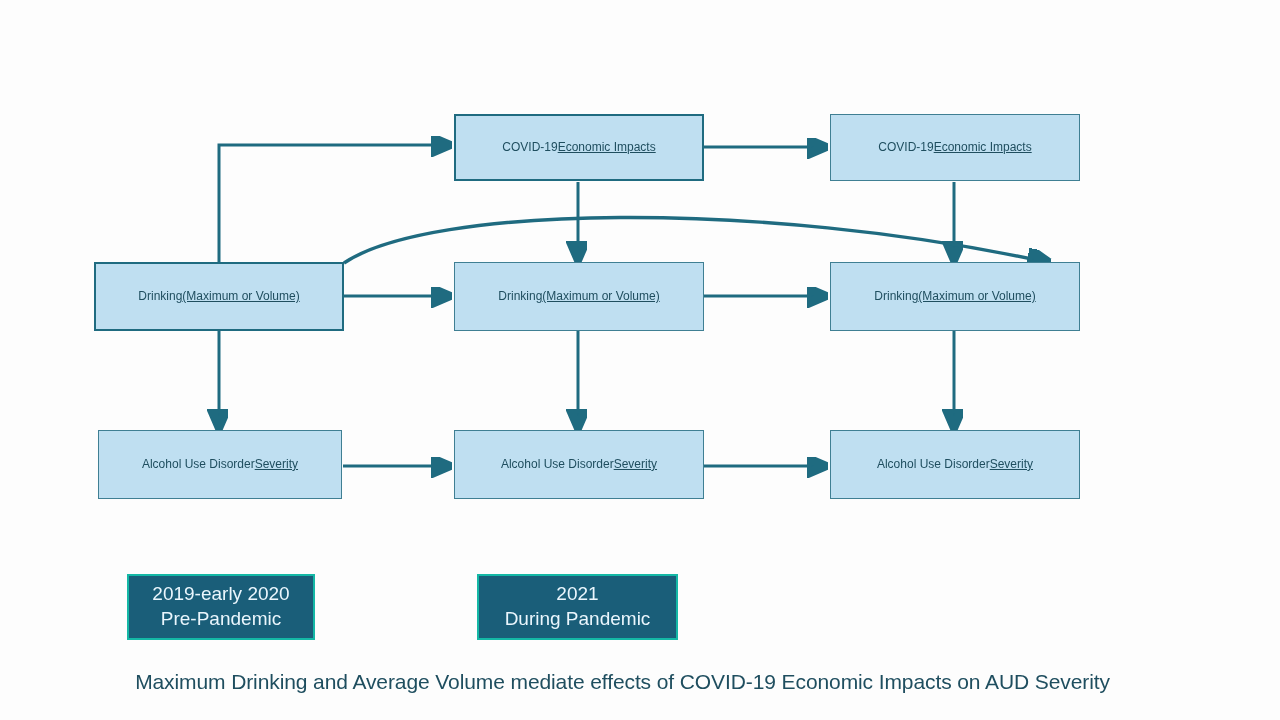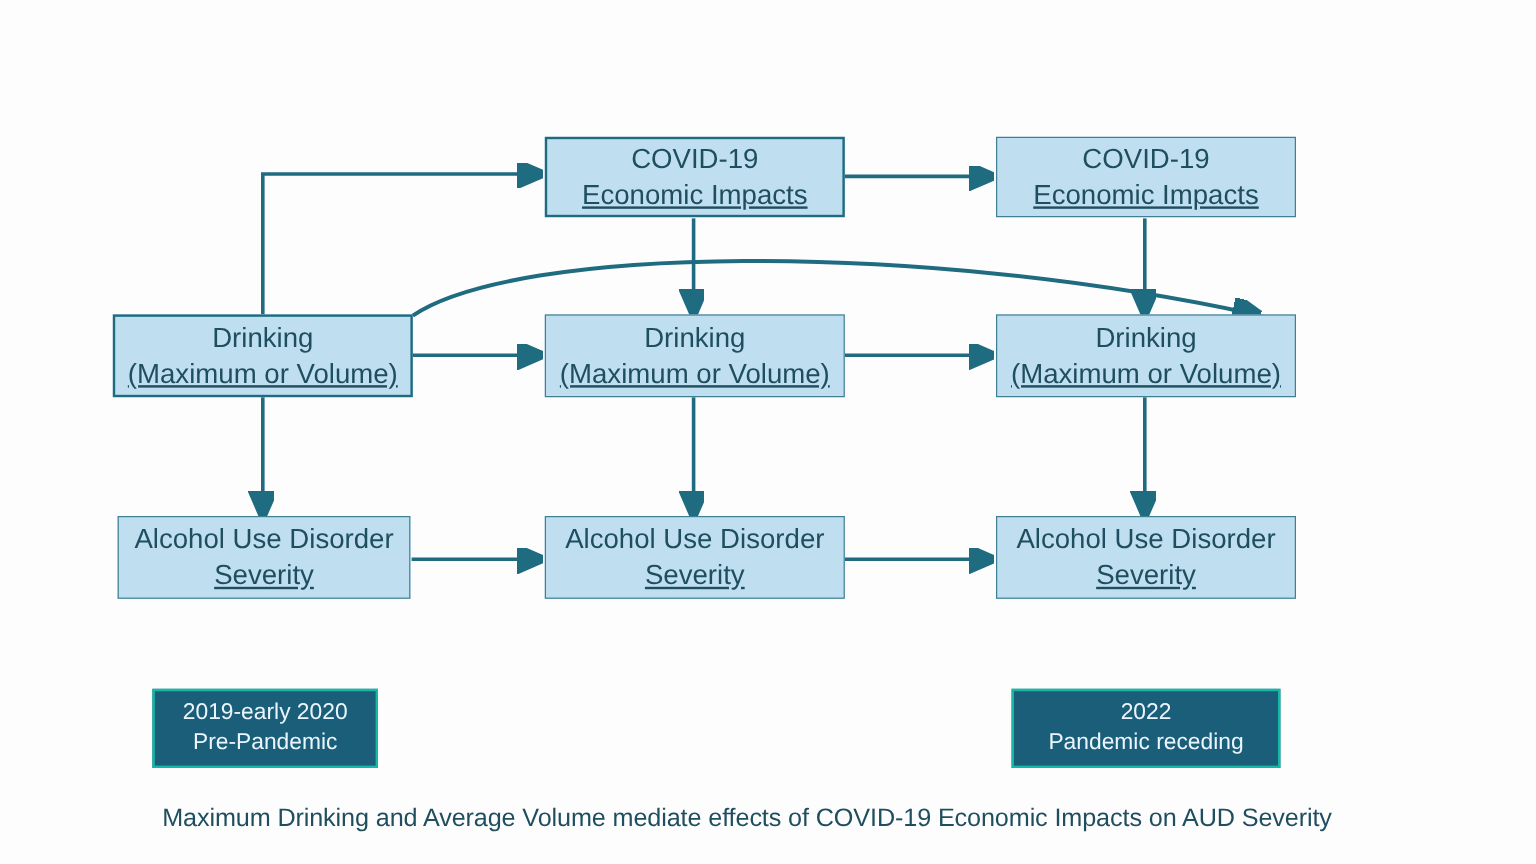--- a/index.html
+++ b/index.html
@@ -42,25 +42,25 @@
     white-space: nowrap;
   }
 
   
   .node {
     position: absolute;
     box-sizing: border-box;
     background: #bfdff1;
     border: 2px solid #1f6b80;
     display: flex;
-    flex-direction: column;
+    flex-direction: row;
     align-items: center;
     justify-content: center;
     color: #1f4e5f;
-    font-size: 23px;
+    font-size: 12px;
     line-height: 1.28;
     text-align: center;
     z-index: 3;
   }
   .node.thin { border-width: 1px; border-color: #3f7f93; }
   .node .l2 { display: block; text-decoration: underline; }
 
   
   .period {
     position: absolute;
@@ -164,21 +164,21 @@
   <div class="node thin" style="left:830px; top:430px; width:250px; height:69px;">
     <span>Alcohol Use Disorder</span>
     <span class="l2">Severity</span>
   </div>
 
   <div class="period" style="left:127px; top:574px; width:188px; height:66px;">
     <span>2019-early 2020</span>
     <span>Pre-Pandemic</span>
   </div>
 
+  <div class="period" style="left:477px; top:574px; width:201px; height:66px;">
+    <span>2021</span>
+    <span>During Pandemic</span>
+  </div>
 
-  <div class="period" style="left:843px; top:574px; width:224px; height:66px;">
-    <span>2022</span>
-    <span>Pandemic receding</span>
-  </div>
 
   <div class="caption">Maximum Drinking and Average Volume mediate effects of COVID-19 Economic Impacts on AUD Severity</div>
 
 </div>
 
 </body></html>

